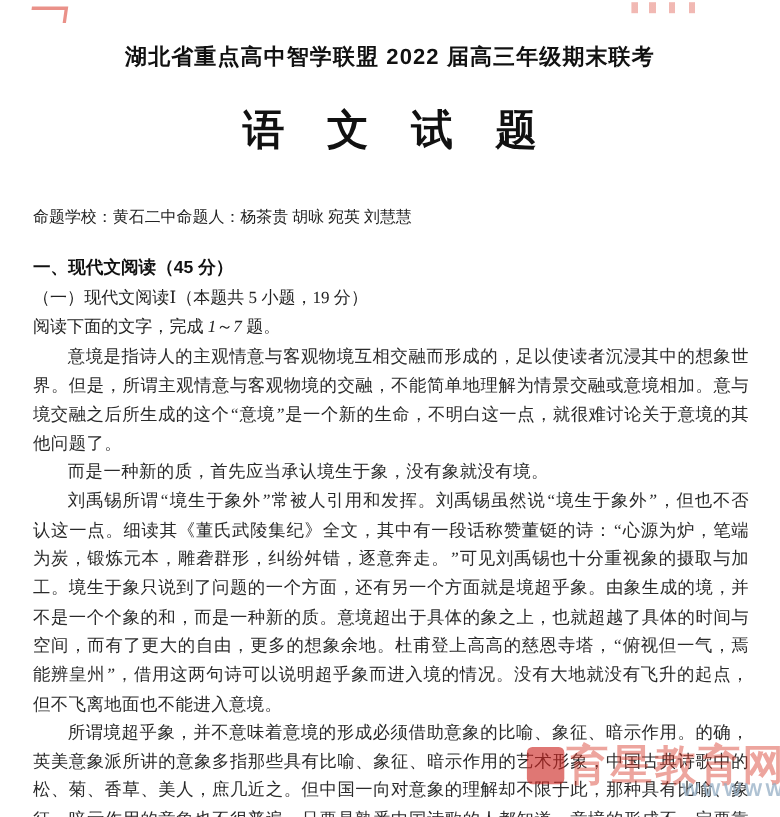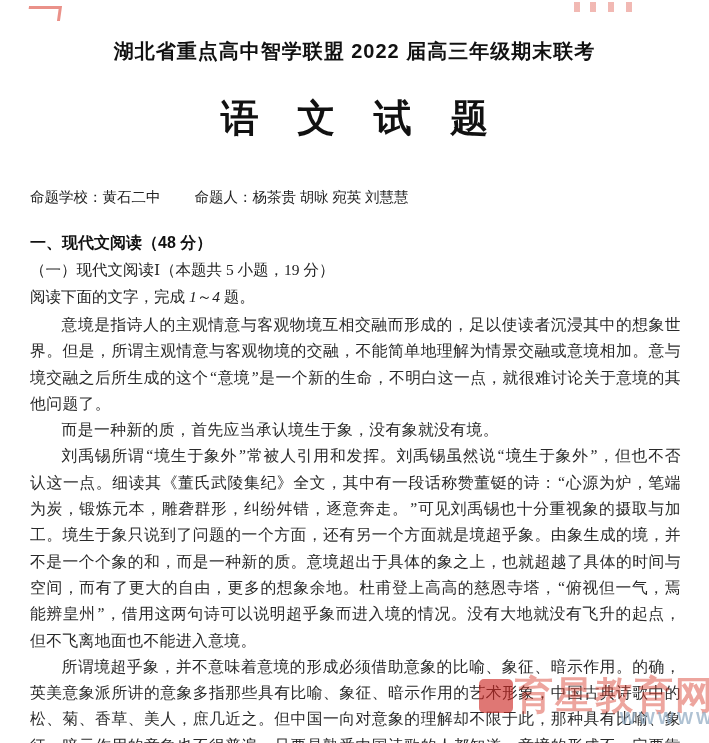--- a/index.html
+++ b/index.html
@@ -32,21 +32,20 @@
     font-family: "Liberation Sans", "DejaVu Sans", sans-serif;
     font-weight: bold;
     font-size: 38px;
     letter-spacing: 14px;
     text-indent: 14px;
     color: #111;
   }
   .info-line {
     margin: 44px 30px 0 30px;
     display: flex;
-    gap: 34px;
     font-size: 14.5px;
     font-style: oblique 9deg;
     color: #222;
     white-space: nowrap;
   }
   .section {
     margin: 26px 28px 0 30px;
   }
   .section-heading {
     font-family: "Liberation Sans", "DejaVu Sans", sans-serif;
@@ -150,23 +149,23 @@
 
   <div class="exam-title">湖北省重点高中智学联盟 2022 届高三年级期末联考</div>
   <div class="exam-subject">语 文 试 题</div>
 
   <div class="info-line">
     <span>命题学校：黄石二中</span>
     <span>命题人：杨茶贵  胡咏  宛英  刘慧慧</span>
   </div>
 
   <div class="section">
-    <div class="section-heading">一、现代文阅读（48 分）</div>
+    <div class="section-heading">一、现代文阅读（45 分）</div>
     <div class="section-subheading">（一）现代文阅读Ⅰ（本题共 5 小题，19 分）</div>
-    <div class="section-instruction">阅读下面的文字，完成 1～4 题。</div>
+    <div class="section-instruction">阅读下面的文字，完成 1～7 题。</div>
 
     <div class="body-text">
       <p>意境是指诗人的主观情意与客观物境互相交融而形成的，足以使读者沉浸其中的想象世界。但是，所谓主观情意与客观物境的交融，不能简单地理解为情景交融或意境相加。意与境交融之后所生成的这个“意境”是一个新的生命，不明白这一点，就很难讨论关于意境的其他问题了。</p>
       <p>而是一种新的质，首先应当承认境生于象，没有象就没有境。</p>
       <p>刘禹锡所谓“境生于象外”常被人引用和发挥。刘禹锡虽然说“境生于象外”，但也不否认这一点。细读其《董氏武陵集纪》全文，其中有一段话称赞董铤的诗：“心源为炉，笔端为炭，锻炼元本，雕砻群形，纠纷舛错，逐意奔走。”可见刘禹锡也十分重视象的摄取与加工。境生于象只说到了问题的一个方面，还有另一个方面就是境超乎象。由象生成的境，并不是一个个象的和，而是一种新的质。意境超出于具体的象之上，也就超越了具体的时间与空间，而有了更大的自由，更多的想象余地。杜甫登上高高的慈恩寺塔，“俯视但一气，焉能辨皇州”，借用这两句诗可以说明超乎象而进入境的情况。没有大地就没有飞升的起点，但不飞离地面也不能进入意境。</p>
       <p>所谓境超乎象，并不意味着意境的形成必须借助意象的比喻、象征、暗示作用。的确，英美意象派所讲的意象多指那些具有比喻、象征、暗示作用的艺术形象，中国古典诗歌中的松、菊、香草、美人，庶几近之。但中国一向对意象的理解却不限于此，那种具有比喻、象征、暗示作用的意象也不很普遍。只要是熟悉中国诗歌的人都知道，意境的形成不一定要靠比喻、象征和暗示。诸如“野旷天低树，江清月近人”“大漠孤烟直，长河落日圆”“孤帆远影碧空尽，唯见长江天际流”“纷纷暮雪下辕门，风掣红旗冻不</p>
     </div>
   </div>
 
   <div class="watermark">

